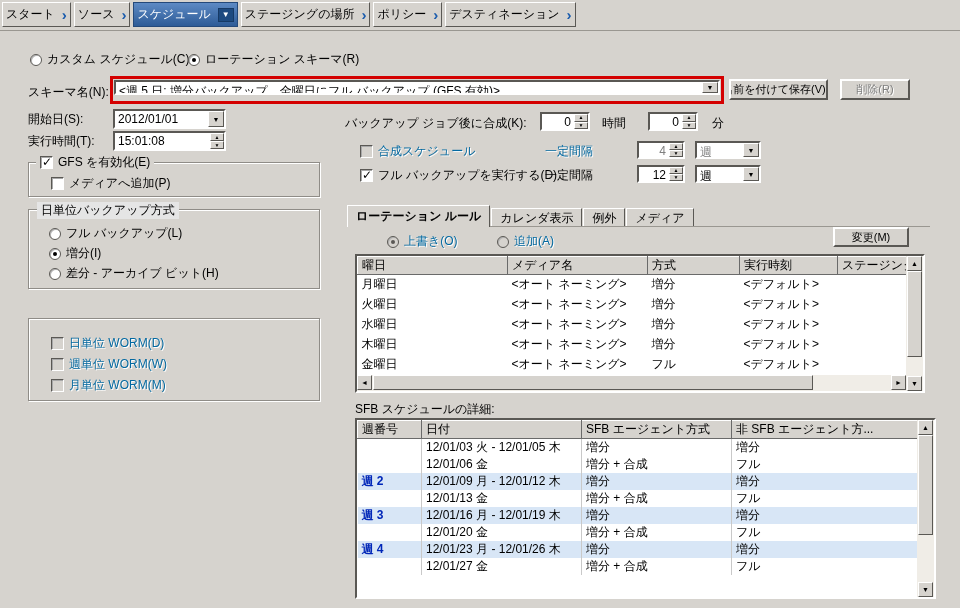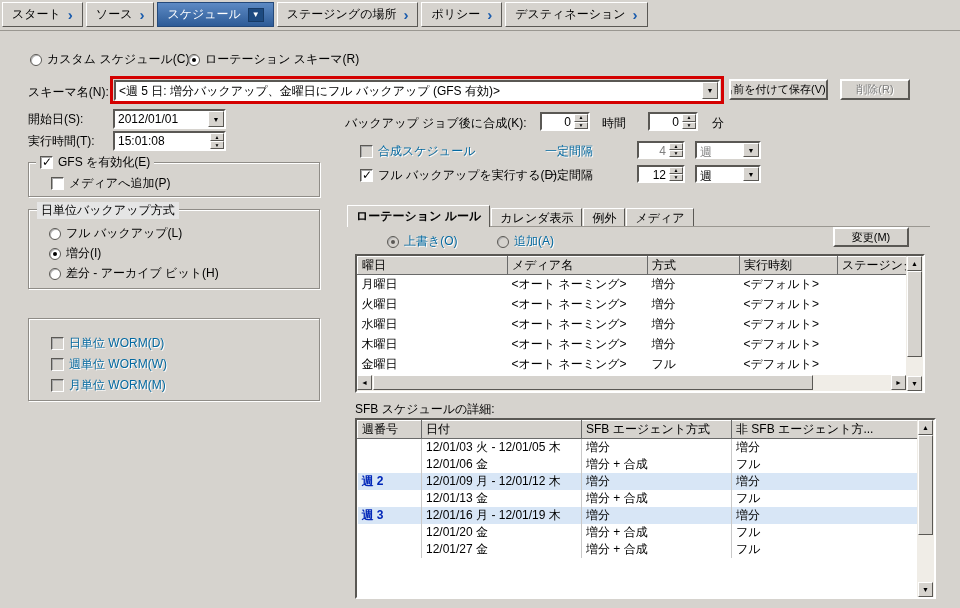--- a/index.html
+++ b/index.html
@@ -8,21 +8,21 @@
     background:#d6d3ce;
     font-family:"Liberation Sans","DejaVu Sans",sans-serif;
     font-size:12px; color:#000; overflow:hidden;
   }
   #app { position:relative; width:960px; height:608px; }
 
   
   .tabbar { position:absolute; left:0; top:0; width:960px; height:31px;
     display:flex; align-items:flex-start; gap:3px; padding:2px 0 0 2px;
     border-bottom:1px solid #9a9791; background:#d6d3ce; }
-  .wtab { height:25px; display:flex; align-items:center; gap:7px; padding:0 9px;
+  .wtab { height:25px; display:flex; align-items:center; gap:7px; padding:0 3px;
     background:#d6d3ce; border:1px solid; border-color:#fff #5a5854 #5a5854 #fff;
     white-space:nowrap; cursor:default; }
   .wtab .warr { color:#1b5cad; font-weight:bold; font-size:15px; line-height:10px; }
   .wtab.sel { background:linear-gradient(180deg,#5d8ac4 0%,#2d5b97 100%);
     color:#fff; border-color:#24497a; }
   .wtab.sel .selarr { background:#1d4a80; color:#fff; font-size:8px;
     padding:2px 3px; line-height:8px; border:1px solid #163a66; }
 
   
   .ctl { position:absolute; display:flex; align-items:center; gap:5px; white-space:nowrap; }
@@ -144,21 +144,21 @@
   </div>
   <div class="ctl" style="left:188px; top:51px;">
     <span class="rb sel"></span>
     <span class="lbl">ローテーション スキーマ(R)</span>
   </div>
 
   <div class="ctl" style="left:28px; top:84px;">
     <span class="lbl">スキーマ名(N):</span>
   </div>
   <div class="redbox"></div>
-  <div class="combo" style="left:114px; top:80px; width:606px; height:21px;">
+  <div class="combo" style="left:114px; top:80px; width:606px; height:15px;">
     <span class="combo-val">&lt;週 5 日: 増分バックアップ、金曜日にフル バックアップ (GFS 有効)&gt;</span>
     <span class="combo-btn">▼</span>
   </div>
   <div class="btn" style="left:729px; top:79px; width:99px; height:21px;">
     <span>名前を付けて保存(V)...</span>
   </div>
   <div class="btn disabled" style="left:840px; top:79px; width:70px; height:21px;">
     <span>削除(R)</span>
   </div>
 
@@ -433,20 +433,26 @@
             <td>12/01/16 月 - 12/01/19 木</td>
             <td>増分</td>
             <td>増分</td>
           </tr>
           <tr>
             <td></td>
             <td>12/01/20 金</td>
             <td>増分 + 合成</td>
             <td>フル</td>
           </tr>
+          <tr class="week-start">
+            <td>週 4</td>
+            <td>12/01/23 月 - 12/01/26 木</td>
+            <td>増分</td>
+            <td>増分</td>
+          </tr>
           <tr>
             <td></td>
             <td>12/01/27 金</td>
             <td>増分 + 合成</td>
             <td>フル</td>
           </tr>
         </tbody>
     </table>
 
     <div class="sb-track" style="left:560px; top:0; width:17px; height:177px;">

